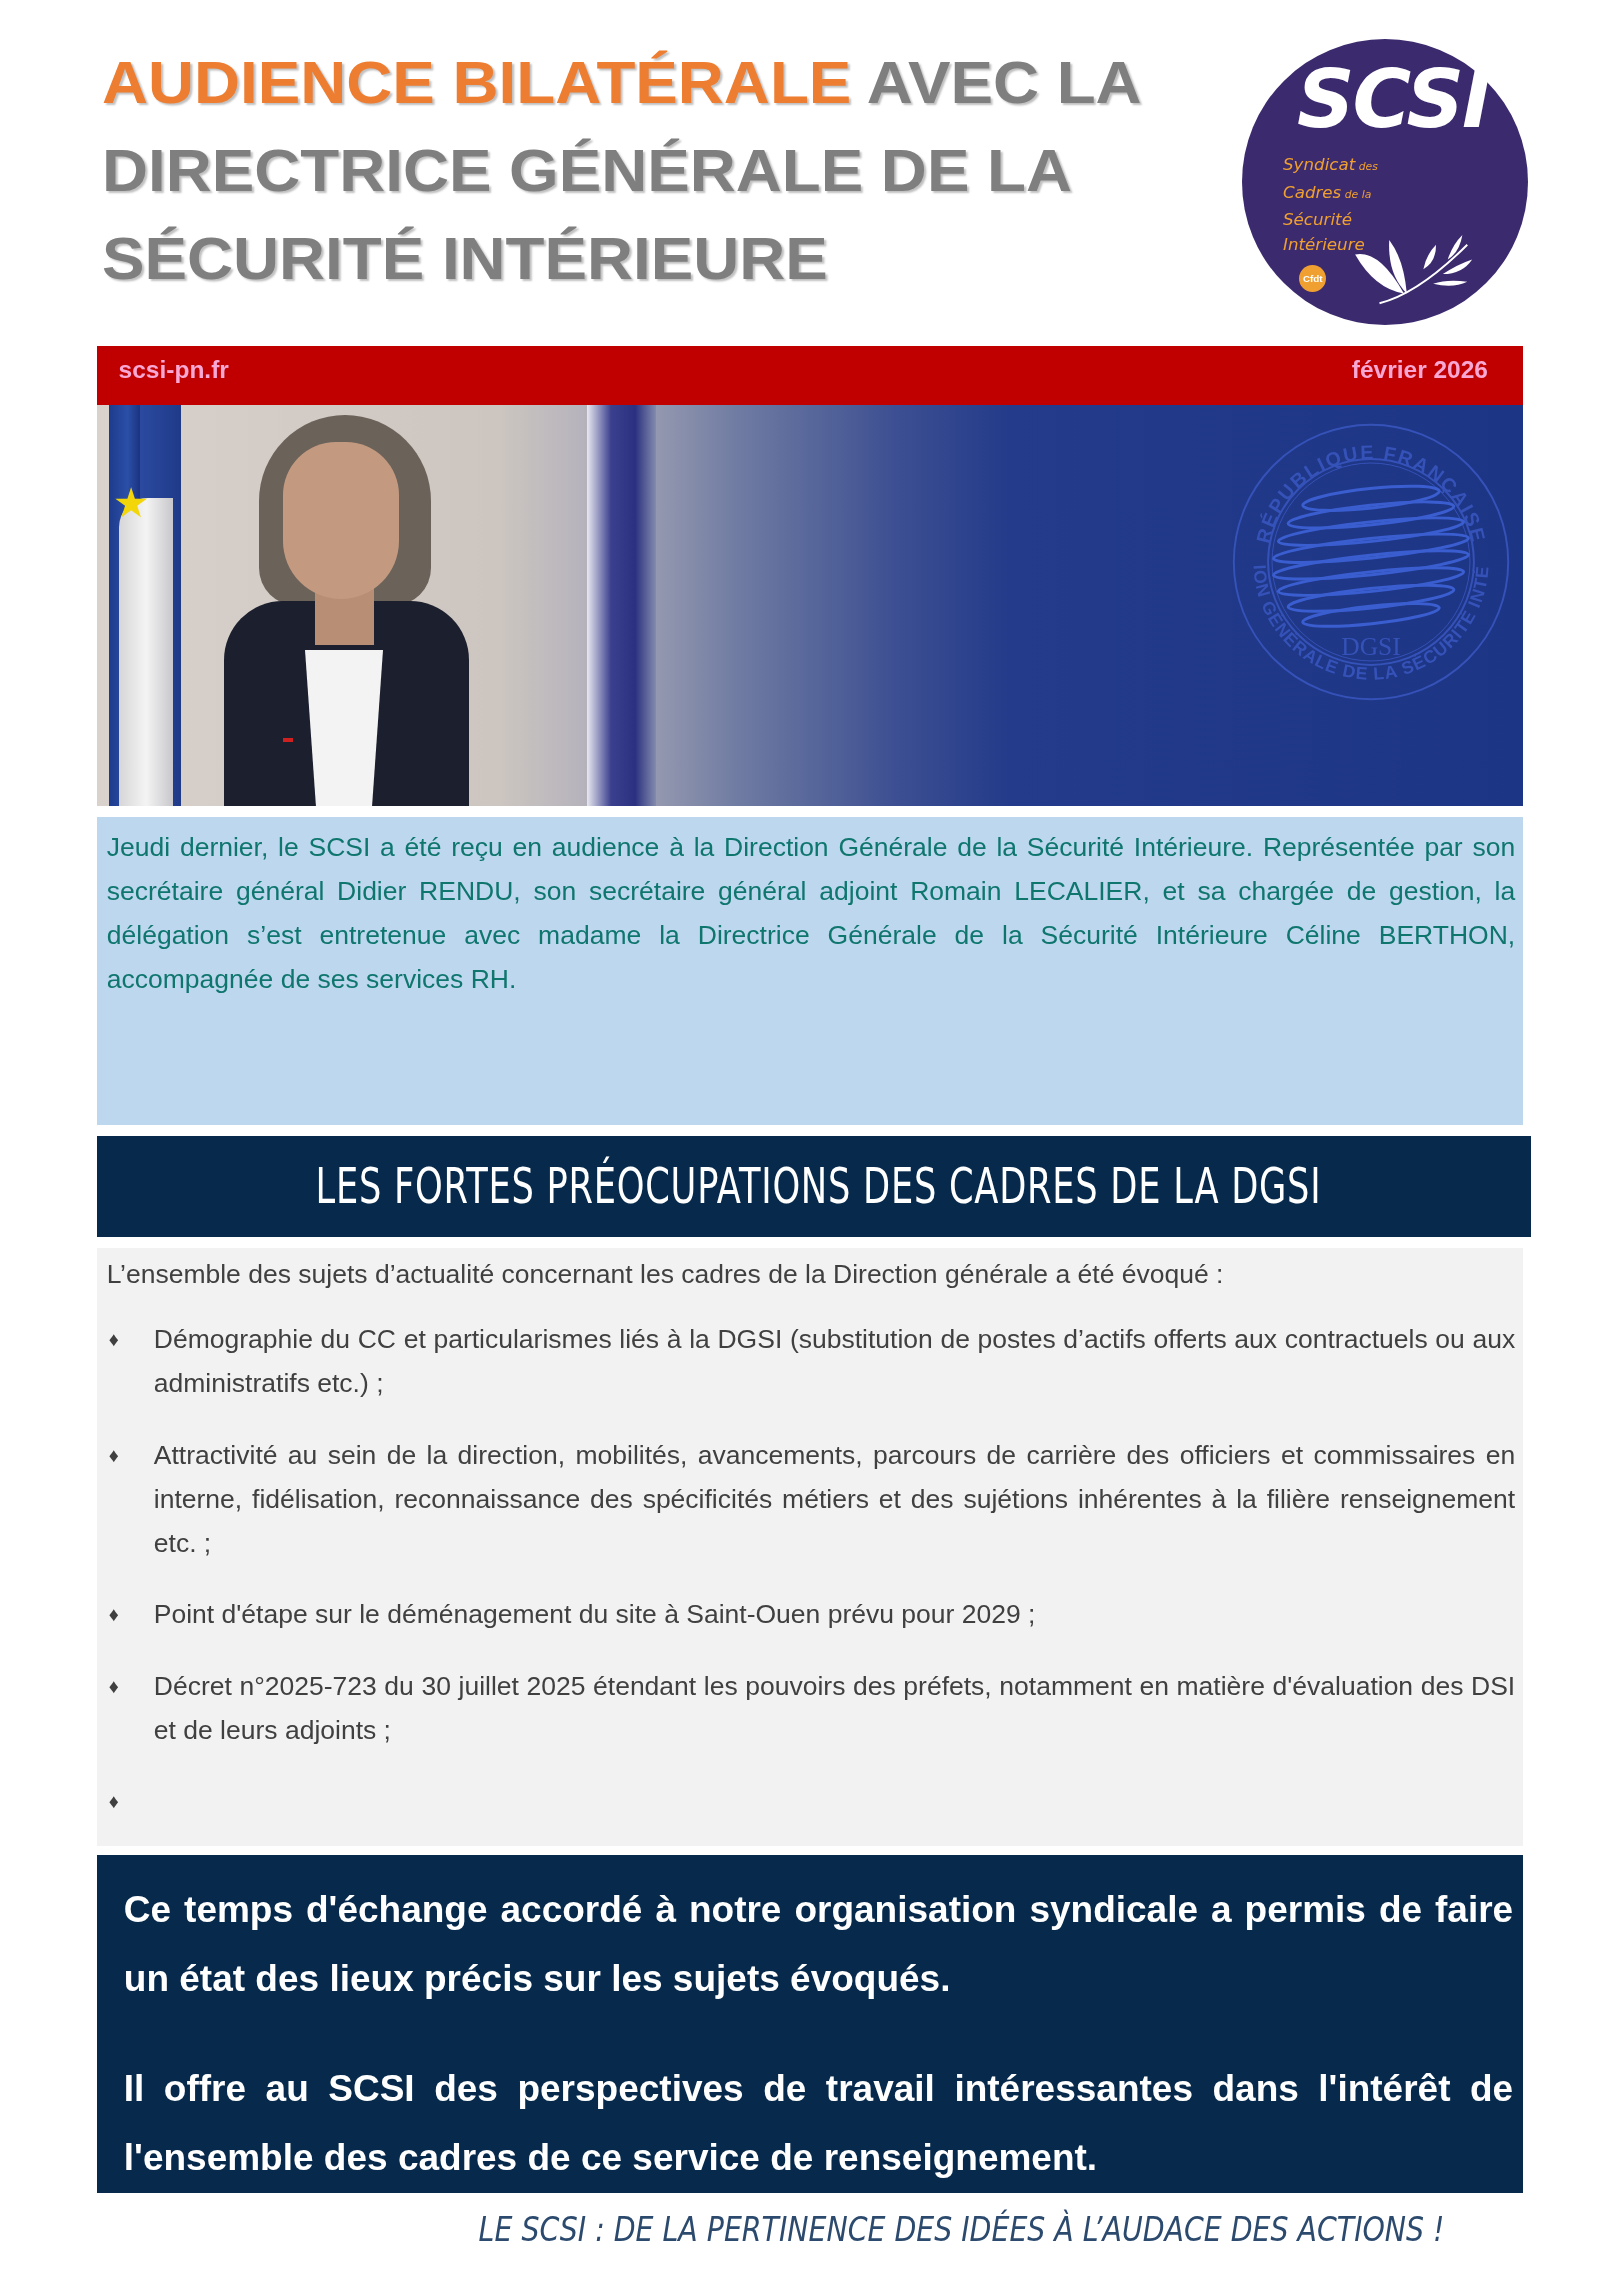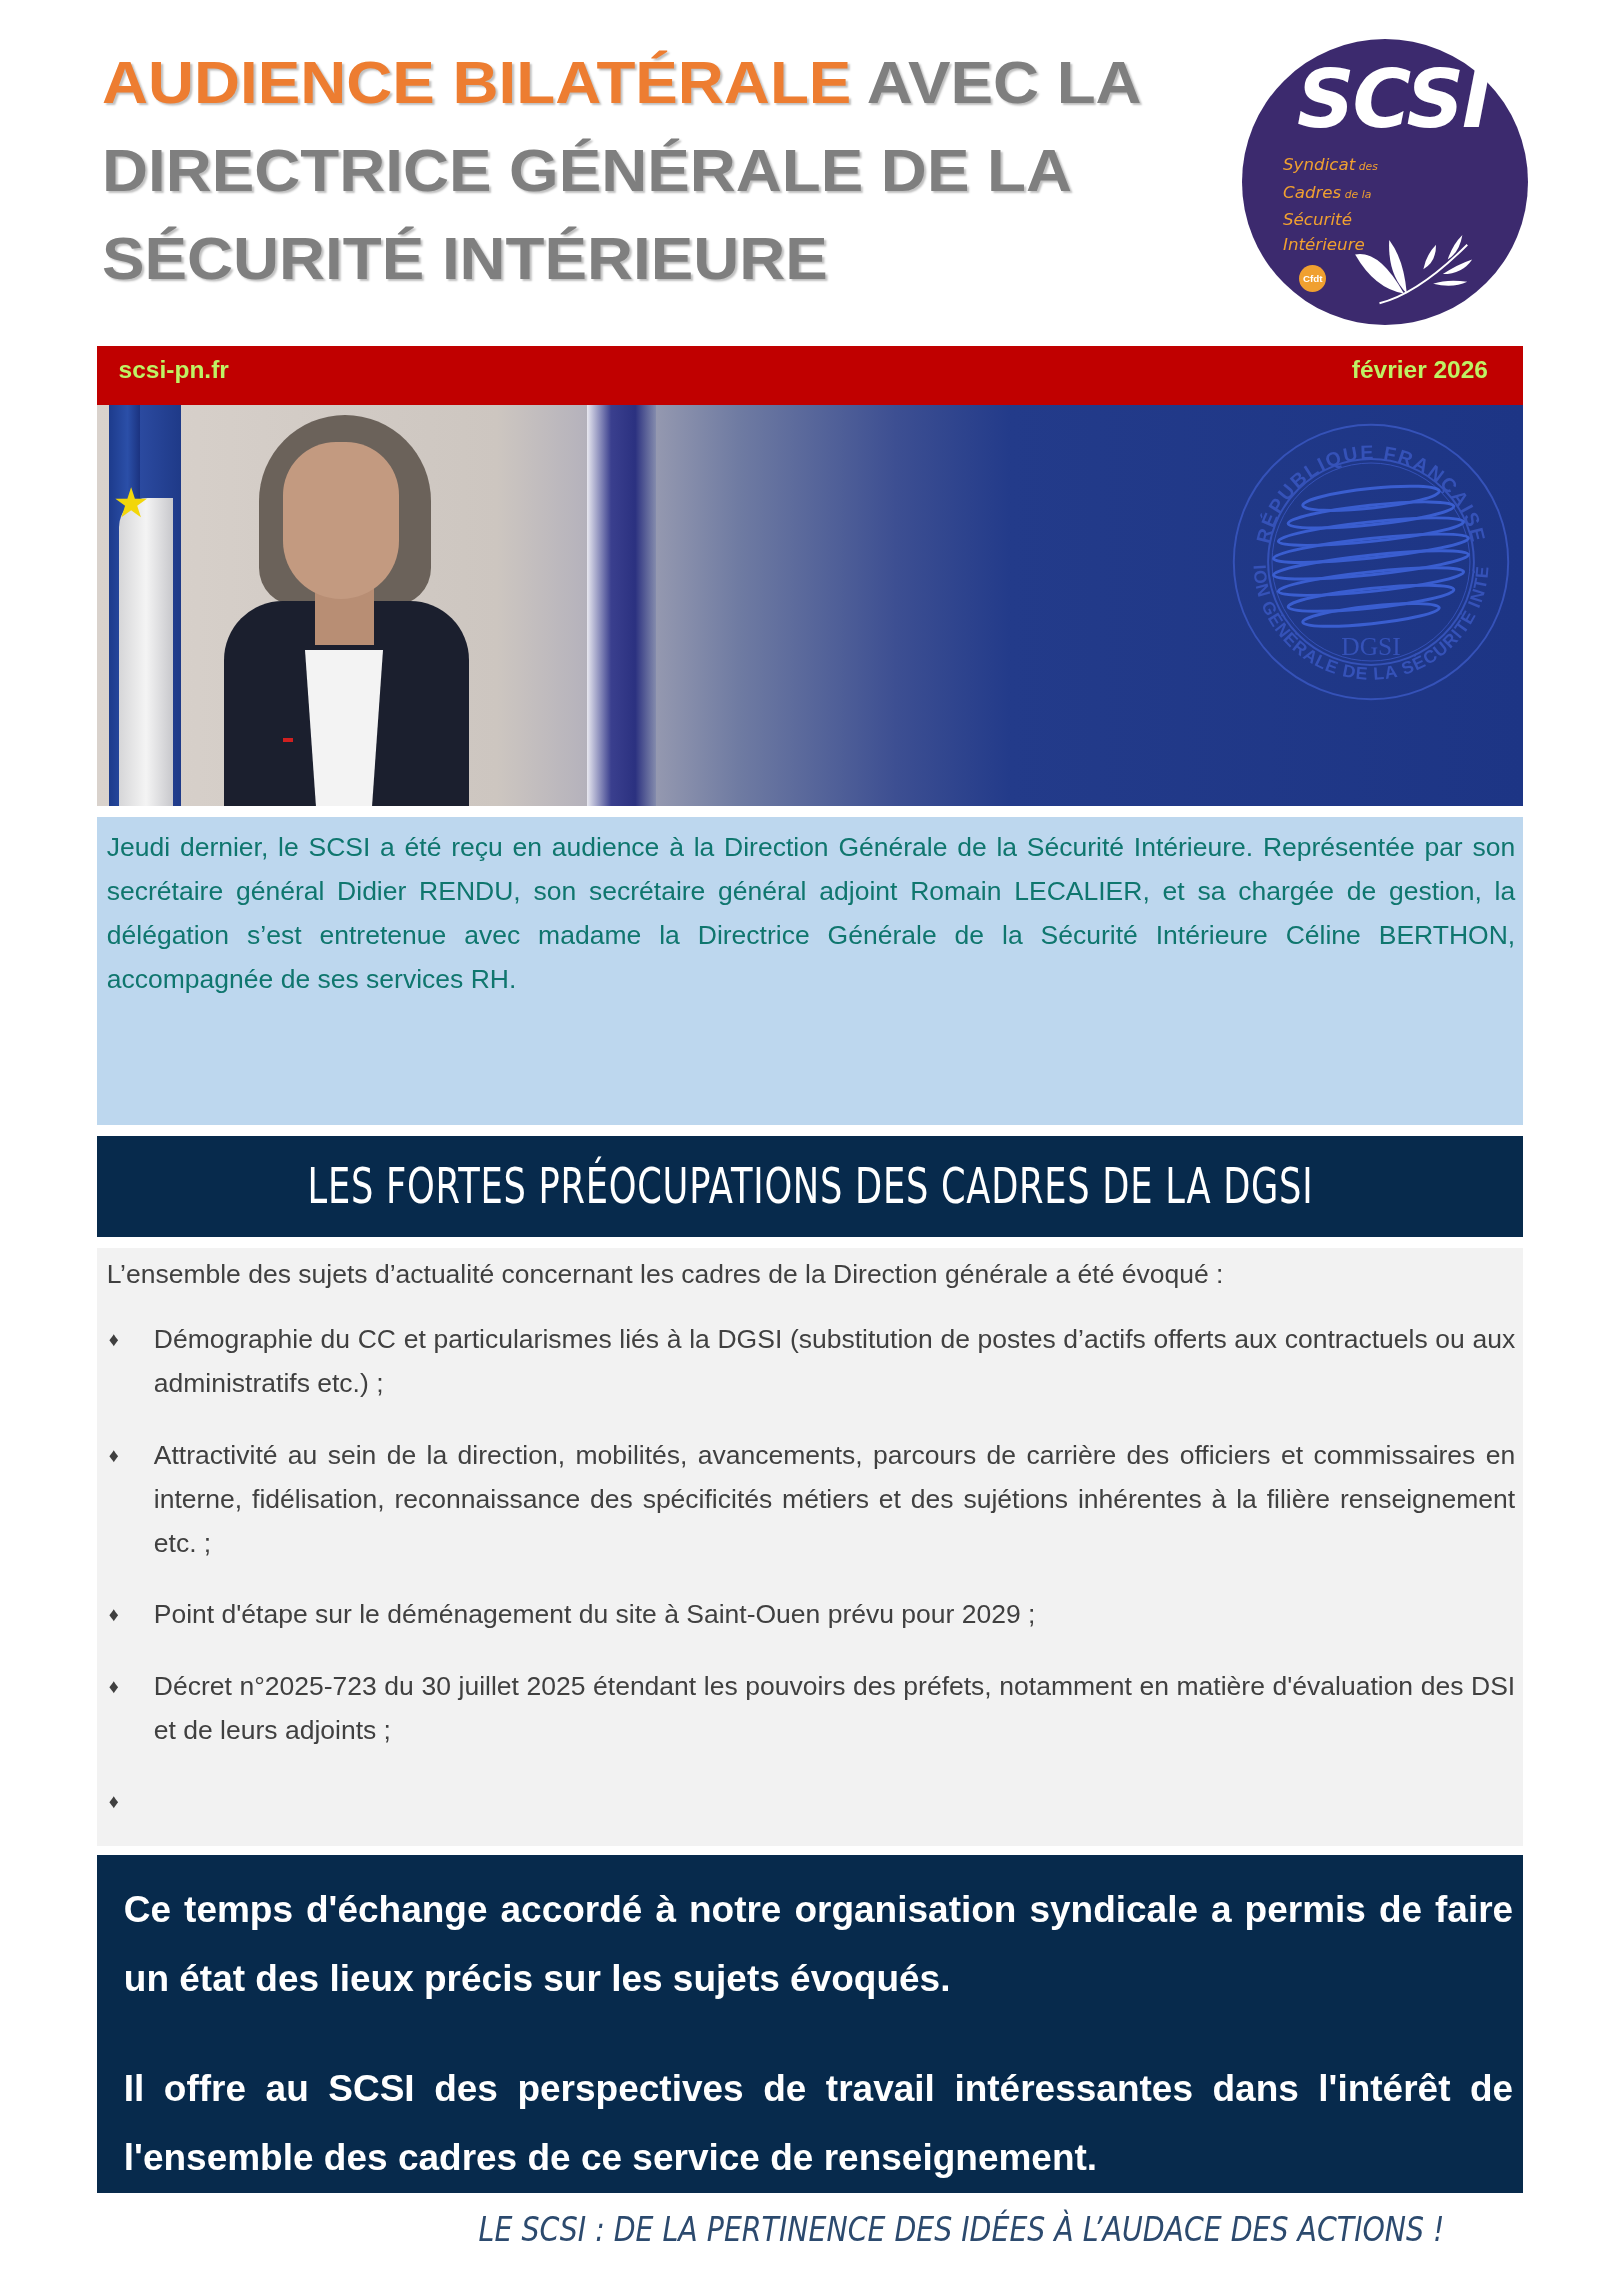--- a/index.html
+++ b/index.html
@@ -12,21 +12,21 @@
 
   
   .logo { left: 1242px; top: 39px; width: 286px; height: 286px; border-radius: 50%; background: #3c2a6e; }
   .logo-scsi { position: absolute; left: 55px; top: 13.7px; font-family: "DejaVu Sans", sans-serif; font-style: italic; font-weight: bold; font-size: 80px; color: #ffffff; letter-spacing: -2px; }
   .logo-sub { position: absolute; left: 41px; top: 113px; font-family: "DejaVu Sans", sans-serif; font-style: italic; color: #f0a030; font-size: 16.7px; line-height: 24.5px; }
   .logo-sub small { font-size: 10.8px; }
   .logo-cfdt { position: absolute; left: 57px; top: 226px; width: 27.4px; height: 27.4px; border-radius: 50%; background: #f0a030; color: #ffffff; font-size: 9.8px; font-weight: bold; text-align: center; line-height: 27.4px; }
   .logo-leaf { position: absolute; left: 108px; top: 196px; }
 
   
-  .redbar { left: 97px; top: 346px; width: 1426px; height: 66px; background: #c00000; color: #bef264; font-weight: bold; font-size: 24.5px; text-align: center; }
+  .redbar { left: 97px; top: 346px; width: 1426px; height: 66px; background: #c00000; color: #f9a8d4; font-weight: bold; font-size: 24.5px; text-align: center; }
   .redbar .site { position: absolute; left: 21.6px; top: 9.8px; }
   .redbar .date { position: absolute; right: 35px; top: 9.8px; }
 
   
   .banner { left: 97px; top: 405px; width: 1426px; height: 401px; overflow: hidden;
     background: linear-gradient(90deg, #d9d2cc 0%, #cdc6c0 28%, #b6b3bc 34%, #6f7ba2 45%, #3d4f92 56%, #233b8a 64%, #1d3585 100%); }
   .flag-eu { position: absolute; left: 11.8px; top: 0; width: 31px; height: 401px; background: linear-gradient(90deg, #1d3b8c, #2b4fa8 60%, #1b3380); }
   .flag-fr-blue { position: absolute; left: 43px; top: 0; width: 41px; height: 401px; background: linear-gradient(90deg, #2b4aa0, #1f3a88); }
   .flag-fr-white { position: absolute; left: 21.6px; top: 93px; width: 54px; height: 308px; background: linear-gradient(90deg, #d6d6d8, #f4f4f4 50%, #c8c8cc); border-radius: 29px 0 0 0; }
   .eu-star { position: absolute; left: 15.7px; top: 78px; color: #f2d60a; font-size: 41px; line-height: 41px; }
@@ -37,21 +37,21 @@
   .person-jacket { position: absolute; left: 127px; top: 196px; width: 245px; height: 216px; border-radius: 59px 59px 0 0; background: #1b1f2e; }
   .person-shirt { position: absolute; left: 208px; top: 245px; width: 78px; height: 167px; background: #f3f3f3; clip-path: polygon(0 0, 100% 0, 85% 100%, 15% 100%); }
   .person-pin { position: absolute; left: 186px; top: 333px; width: 9.8px; height: 3.9px; background: #d02020; }
   .seal { position: absolute; left: 1127px; top: 9.8px; }
 
   
   .intro { left: 97px; top: 817px; width: 1426px; height: 308px; background: #bdd7ee; box-sizing: border-box; padding: 7.8px 7.8px 0 9.8px; color: #0f766e; font-size: 26.5px; line-height: 44px; text-align: justify; }
   .intro p { margin: 0 0 8.8px 0; text-align-last: left; }
 
   
-  .sec-head { left: 97px; top: 1136px; width: 1426px; height: 101px; background: #072a4c; color: #ffffff; text-align: center; }
+  .sec-head { left: 97px; top: 1136px; width: 1426px; height: 101px; background: #072a4c; color: #ffffff; text-align: center; padding-left: 8px; }
   .sec-head span { display: inline-block; font-family: "DejaVu Sans", sans-serif; font-weight: normal; font-size: 49px; line-height: 101px; transform: scaleX(0.72); letter-spacing: 1px; }
 
   
   .topics { left: 97px; top: 1248px; width: 1426px; height: 598px; background: #f2f2f2; box-sizing: border-box; padding: 3.9px 7.8px 0 9.8px; color: #404040; font-size: 26.5px; line-height: 44px; }
   .topics .lead { margin: 0 0 21.6px 0; }
   .topics ul { list-style: none; margin: 0; padding: 0; }
   .topics li { position: relative; padding-left: 47px; margin-bottom: 27.4px; text-align: justify; text-align-last: left; }
   .topics li .bullet { position: absolute; left: 2px; top: 0; font-size: 19.6px; color: #404040; }
 
   

